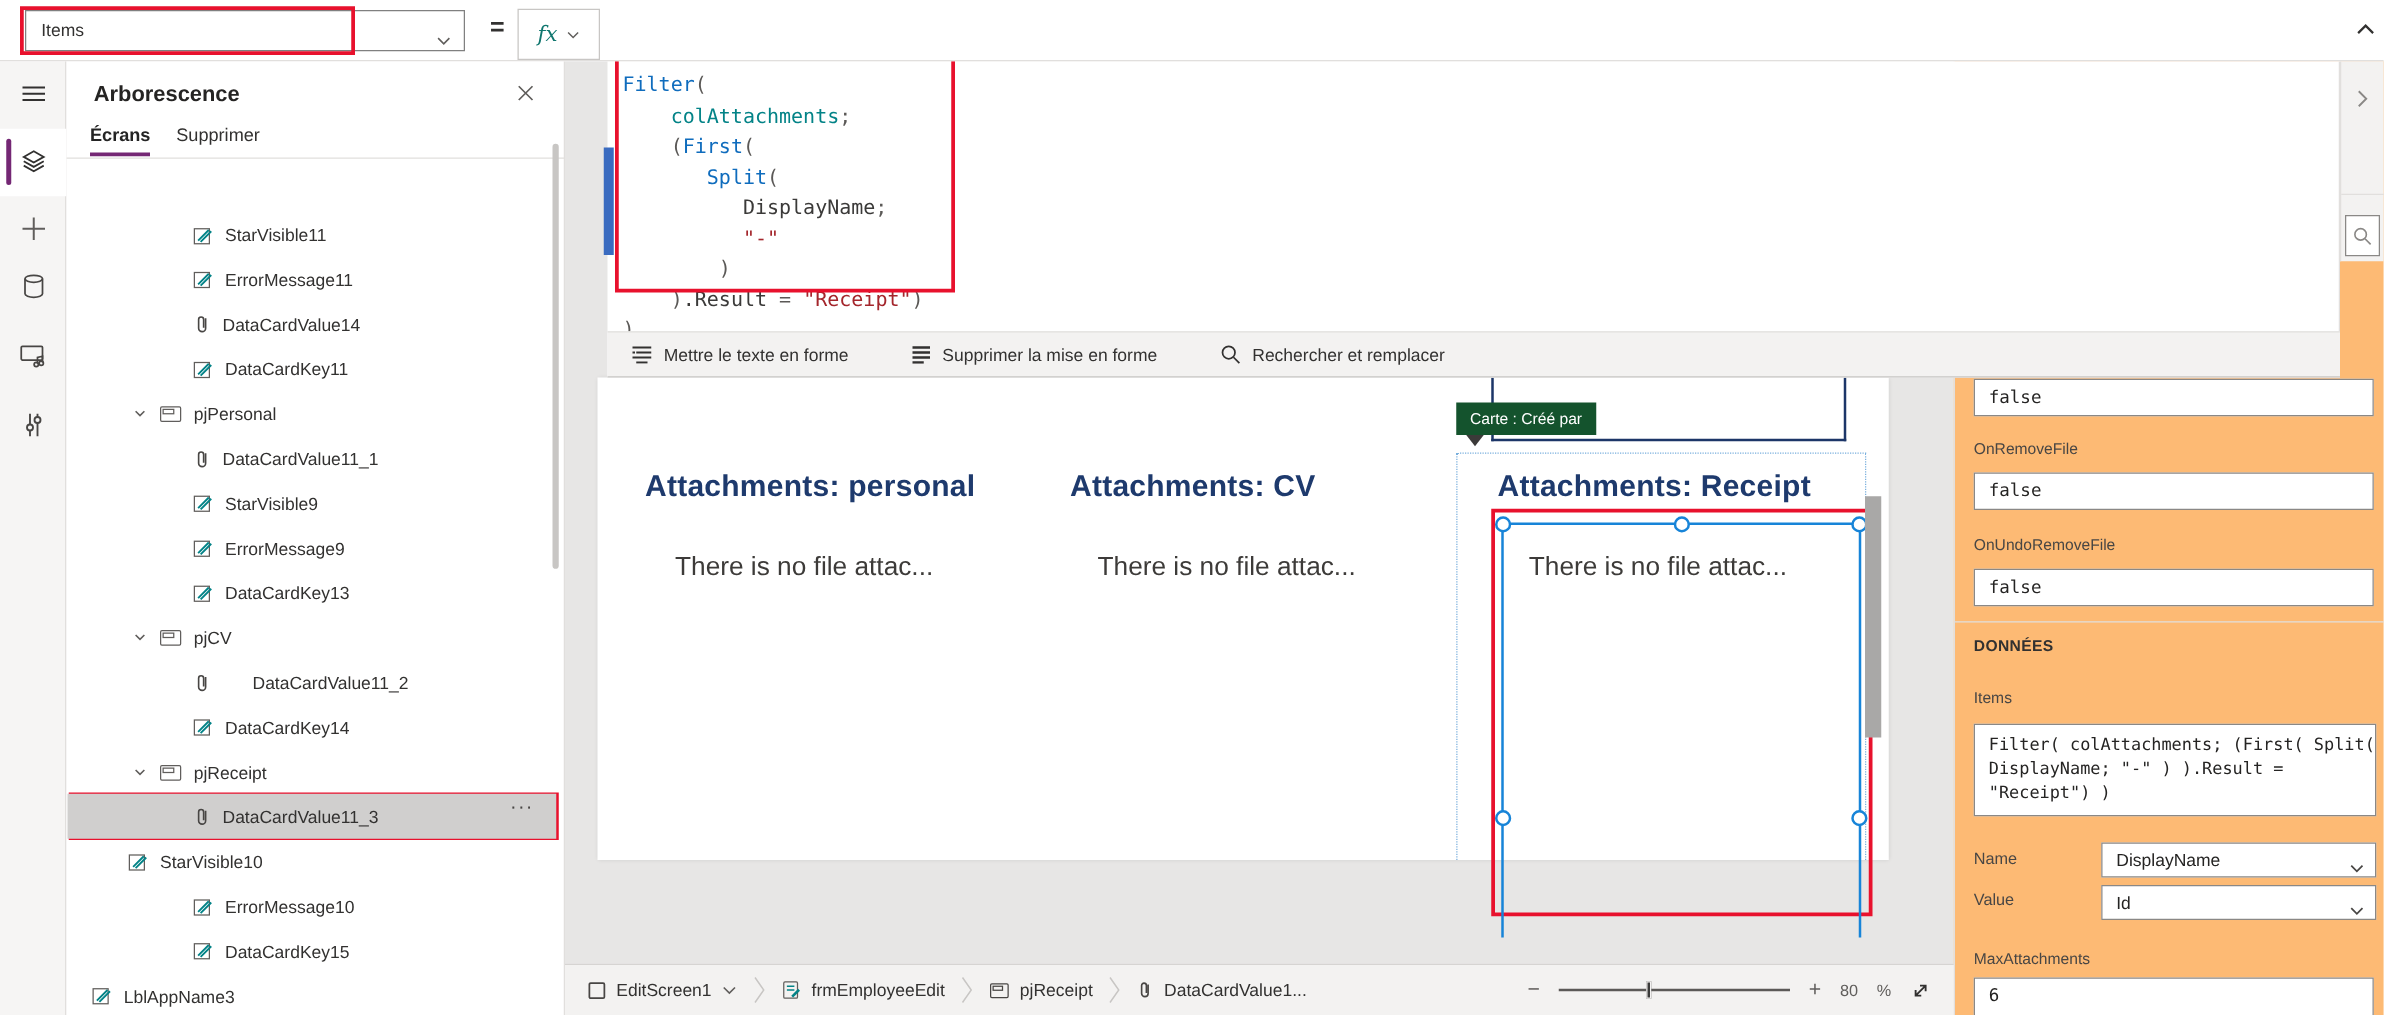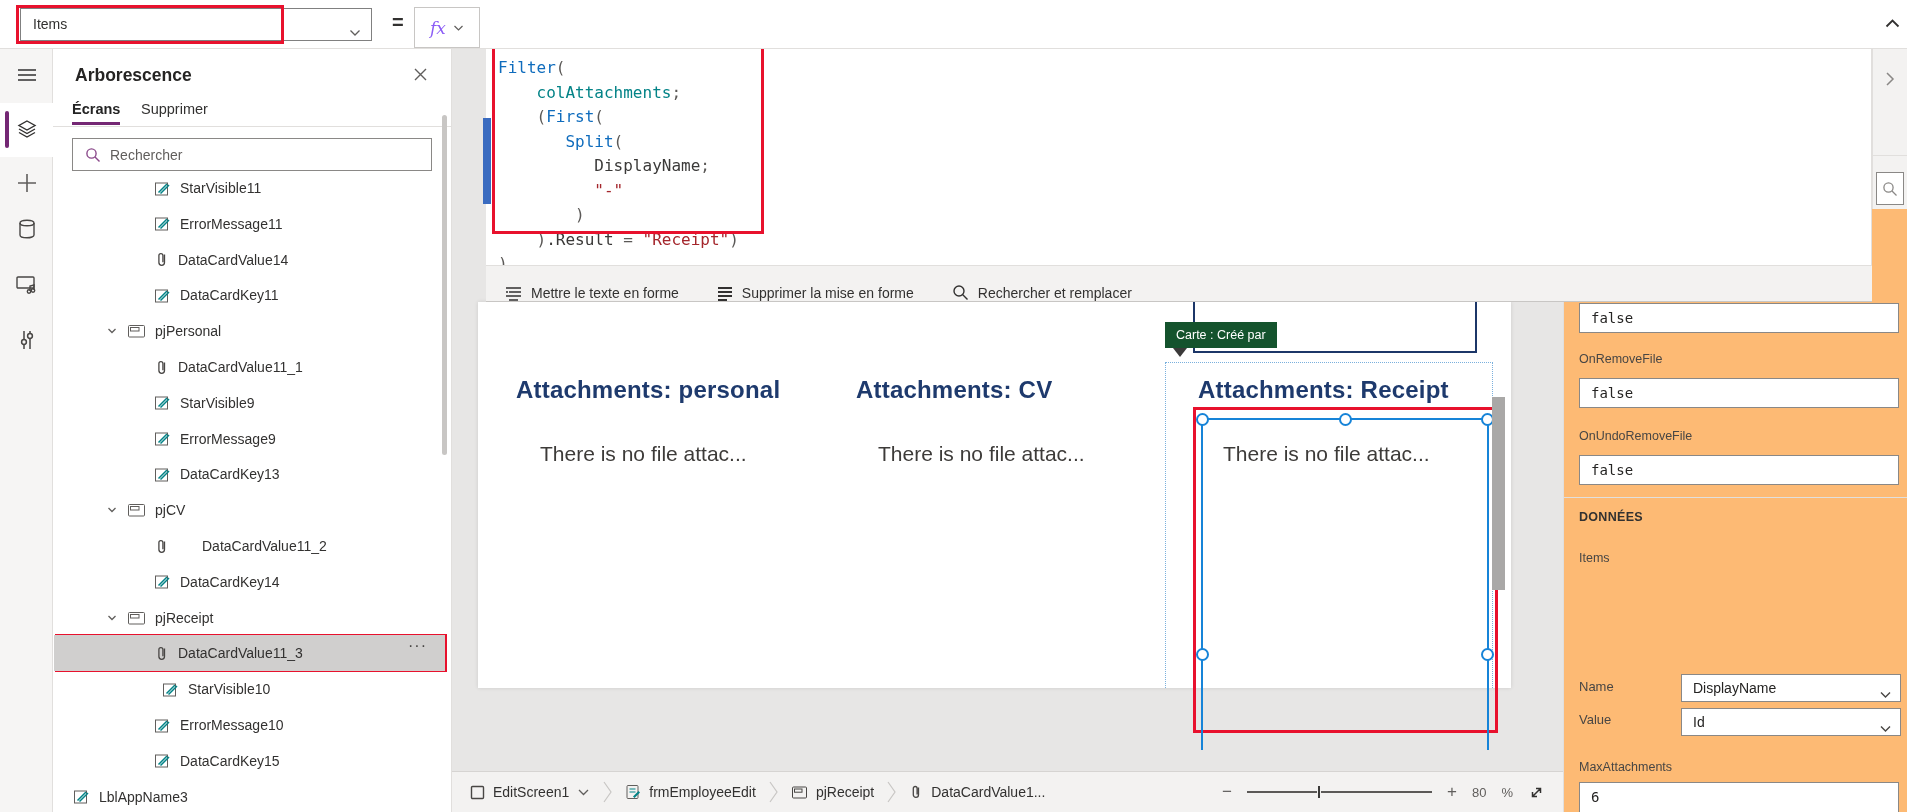--- a/index.html
+++ b/index.html
@@ -6,21 +6,21 @@
   body { font-family:"Liberation Sans", sans-serif; background:#fff; }
   #app { position:relative; width:1907px; height:812px; background:#fff; overflow:hidden; }
 
   
   .topbar { position:absolute; left:0; top:0; width:1907px; height:49px; background:#fff; border-bottom:1px solid #e1dfdd; z-index:40; }
   .prop-combo { position:absolute; left:20px; top:8px; width:352px; height:33px; background:#fff; border:1px solid #808080; font-size:14px; color:#323130; line-height:31px; padding-left:12px; }
   .prop-combo .chev { position:absolute; right:9px; top:10px; }
   .redbox-items { position:absolute; left:16px; top:5px; width:268px; height:39px; border:3px solid #e8112d; z-index:50; pointer-events:none; }
   .equals { position:absolute; left:392px; top:11px; font-size:20px; font-weight:bold; color:#323130; }
   .fx-box { position:absolute; left:414px; top:7px; width:66px; height:41px; background:#fff; border:1px solid #c8c6c4; display:flex; align-items:center; justify-content:center; gap:7px; }
-  .fx-label { font-family:"DejaVu Serif", serif; font-style:italic; font-size:17px; color:#8b5cf6; }
+  .fx-label { font-family:"DejaVu Serif", serif; font-style:italic; font-size:17px; color:#0f766e; }
   .collapse-chev { position:absolute; left:1884px; top:16px; }
 
   
   .rail { position:absolute; left:0; top:49px; width:53px; height:763px; background:#f6f5f4; border-right:1px solid #e1dfdd; z-index:30; }
   .rail-icon { position:absolute; left:0; width:53px; height:44px; display:flex; align-items:center; justify-content:center; }
   .rail-tile { position:absolute; left:0; top:54px; width:53px; height:54px; background:#fff; }
   .rail-accent { position:absolute; left:5px; top:62px; width:4px; height:37px; background:#742774; border-radius:2px; }
 
   
   .tree { position:absolute; left:53px; top:49px; width:399px; height:763px; background:#fff; border-right:1px solid #e1dfdd; z-index:20; }
@@ -58,21 +58,21 @@
   .bline { position:absolute; background:#1784d8; z-index:6; }
   .handle { position:absolute; width:13px; height:13px; border:2px solid #1784d8; background:#fff; border-radius:50%; z-index:7; }
   .canvas-scroll { position:absolute; left:1492px; top:397px; width:13px; height:193px; background:#a9a8a7; z-index:8; }
 
   
   .fpanel { position:absolute; left:486px; top:49px; width:1386px; height:253px; background:#fff; border-right:1px solid #e1dfdd; z-index:35; }
   .fcode { position:absolute; left:12px; top:7px; font-family:"DejaVu Sans Mono", monospace; font-size:16px; line-height:24.5px; white-space:pre; }
   .tk-fn { color:#0f6cbd; } .tk-pn { color:#5b5957; } .tk-var { color:#038387; } .tk-idf { color:#3b3a39; } .tk-str { color:#a4262c; }
   .fscroll { position:absolute; left:-3px; top:69px; width:8px; height:86px; background:#3a6bc0; }
   .fredbox { position:absolute; left:6px; top:-37px; width:272px; height:222px; border:3px solid #e8112d; pointer-events:none; }
-  .ftoolbar { position:absolute; left:0; top:216px; width:1386px; height:37px; background:#f3f2f1; border-top:1px solid #e1dfdd; border-bottom:1px solid #c8c6c4; display:flex; align-items:flex-end; padding-left:19px; gap:38px; }
+  .ftoolbar { position:absolute; left:0; top:216px; width:1386px; height:37px; background:#f3f2f1; border-top:1px solid #e1dfdd; border-bottom:1px solid #c8c6c4; display:flex; align-items:center; padding-left:19px; gap:50px; }
   .ftool-btn { display:flex; align-items:center; gap:9px; font-size:14px; color:#323130; cursor:pointer; }
 
   
   .bbar { position:absolute; left:452px; top:771px; width:1111px; height:41px; background:#f3f2f1; border-top:1px solid #d6d4d2; z-index:25; }
   .crumbs { position:absolute; left:18px; top:0; height:40px; display:flex; align-items:center; gap:12px; font-size:14px; color:#323130; }
   .crumb { display:flex; align-items:center; gap:8px; cursor:pointer; }
   .zoomer { position:absolute; right:18px; top:0; height:40px; display:flex; align-items:center; gap:15px; }
   .zoomer .sign { font-size:17px; color:#605e5c; cursor:pointer; }
   .ztrack { position:relative; width:185px; height:2px; background:#5b5957; cursor:pointer; }
   .zthumb { position:absolute; left:38%; top:-6px; width:4px; height:14px; background:#3b3a39; border:1px solid #f3f2f1; }
@@ -168,27 +168,20 @@
     <div class="tree-title">Arborescence</div>
     <div class="tree-close">
       <svg width="15" height="15" viewBox="0 0 15 15" fill="none" stroke="#605e5c" stroke-width="1.4">
           <path d="M2 2 L13 13 M13 2 L2 13"></path>
         </svg>
     </div>
     <div class="tree-tabs">
       <span class="tab tab-ecrans">Écrans</span>
       <span class="tab tab-composants">Supprimer</span>
     </div>
-    <div class="tree-search">
-      <svg width="16" height="16" viewBox="0 0 16 16" fill="none" stroke="#8b4a8b" stroke-width="1.4">
-          <circle cx="6.5" cy="6.5" r="4.6"></circle>
-          <path d="M10 10 L14.5 14.5"></path>
-        </svg>
-      <span class="ph">Rechercher</span>
-    </div>
     <div class="tree-rows" id="tree-rows">
         <div class="tree-row" style="top: 121px; padding-left: 100px;">
           <span class="icon">
             <svg width="17" height="17" viewBox="0 0 17 17" fill="none">
               <rect x="1.5" y="3" width="12" height="12" stroke="#605e5c"></rect>
               <path d="M4.5 12.5 L13 4 M6.5 13.5 L15 5" stroke="#038387" stroke-width="1.5"></path>
             </svg>
           </span>
           <span class="lbl">StarVisible11</span>
         </div>
@@ -315,21 +308,21 @@
         <div class="tree-red" style="top: 585.4px;"></div>
         <div class="tree-row sel" style="top: 586.4px; padding-left: 100px;">
           <span class="icon">
             <svg width="15" height="17" viewBox="0 0 15 17" fill="none" stroke="#484644" stroke-width="1.3">
               <path d="M10.5 3.5 v8 a2.8 2.8 0 0 1 -5.6 0 V4.6 a2 2 0 0 1 4 0 v6.6"></path>
             </svg>
           </span>
           <span class="lbl">DataCardValue11_3</span>
           <span class="menu">···</span>
         </div>
-        <div class="tree-row" style="top: 622.2px; padding-left: 108px;">
+        <div class="tree-row" style="top: 622.2px; padding-left: 48px;">
           <span class="icon">
             <svg width="17" height="17" viewBox="0 0 17 17" fill="none">
               <rect x="1.5" y="3" width="12" height="12" stroke="#605e5c"></rect>
               <path d="M4.5 12.5 L13 4 M6.5 13.5 L15 5" stroke="#038387" stroke-width="1.5"></path>
             </svg>
           </span>
           <span class="lbl">StarVisible10</span>
         </div>
         <div class="tree-row" style="top: 658px; padding-left: 100px;">
           <span class="icon">
@@ -364,20 +357,25 @@
 
   <div class="props">
     <div class="pbox" style="top:254px;">false</div>
     <div class="plabel" style="top:303px;">OnRemoveFile</div>
     <div class="pbox" style="top:329px;">false</div>
     <div class="plabel" style="top:380px;">OnUndoRemoveFile</div>
     <div class="pbox" style="top:406px;">false</div>
     <div class="pdivider"></div>
     <div class="psection">DONNÉES</div>
     <div class="plabel" style="top:502px;">Items</div>
+    <div class="pformula">
+      <div>Filter( colAttachments; (First( Split(</div>
+      <div>DisplayName; "-" ) ).Result =</div>
+      <div>"Receipt") )</div>
+    </div>
     <div class="plabel" style="top:630px; font-size:13px;">Name</div>
     <div class="pdrop" style="top:625px;">
       <span>DisplayName</span>
       <span class="chev">
         <svg width="13" height="12" viewBox="0 0 13 12" fill="none" stroke="#484644" stroke-width="1.4">
             <path d="M2 3.5 L6.5 8 L11 3.5"></path>
           </svg>
       </span>
     </div>
     <div class="plabel" style="top:663px; font-size:13px;">Value</div>

